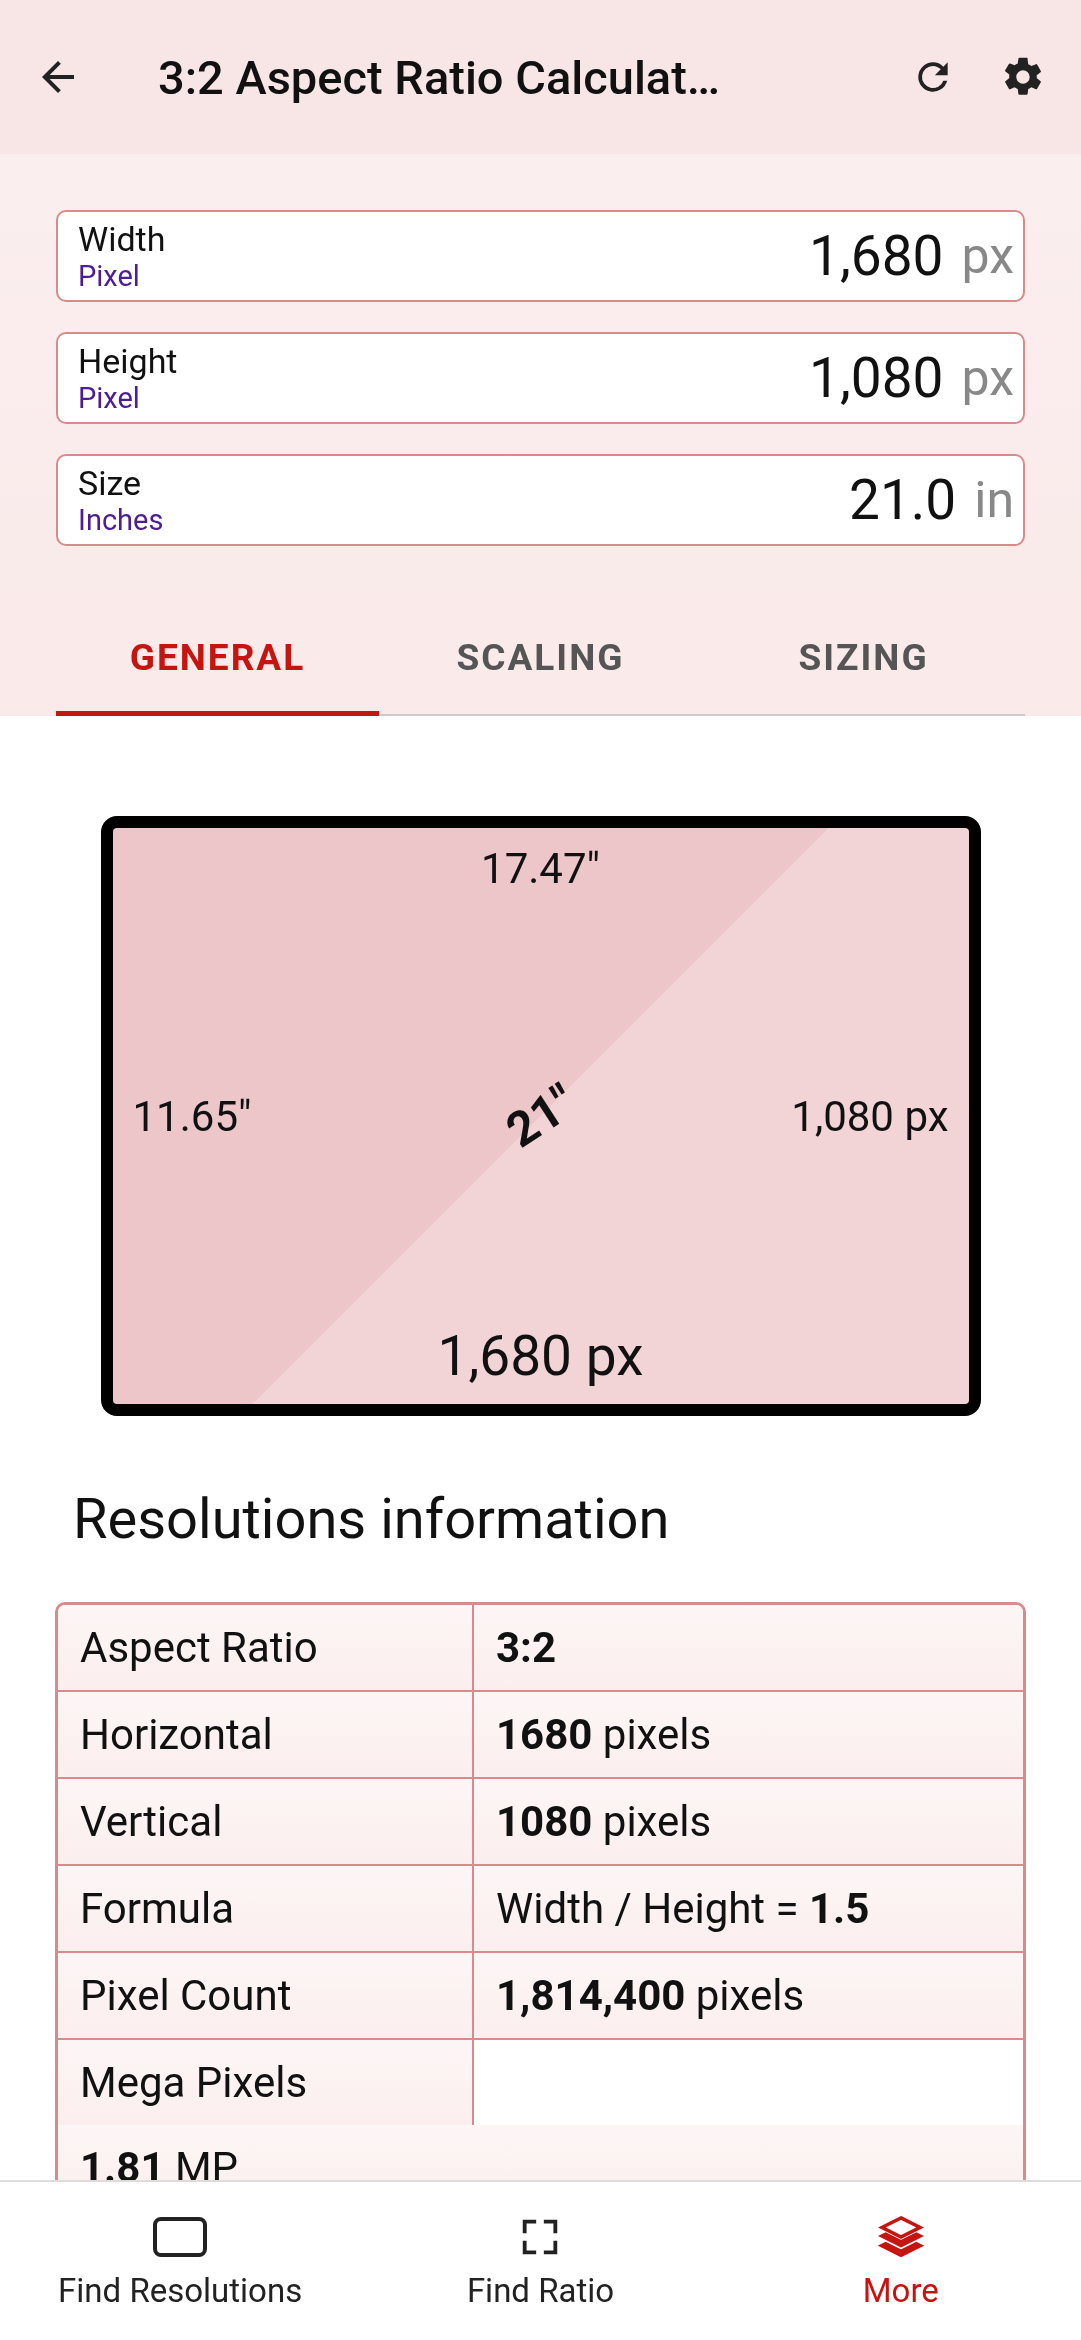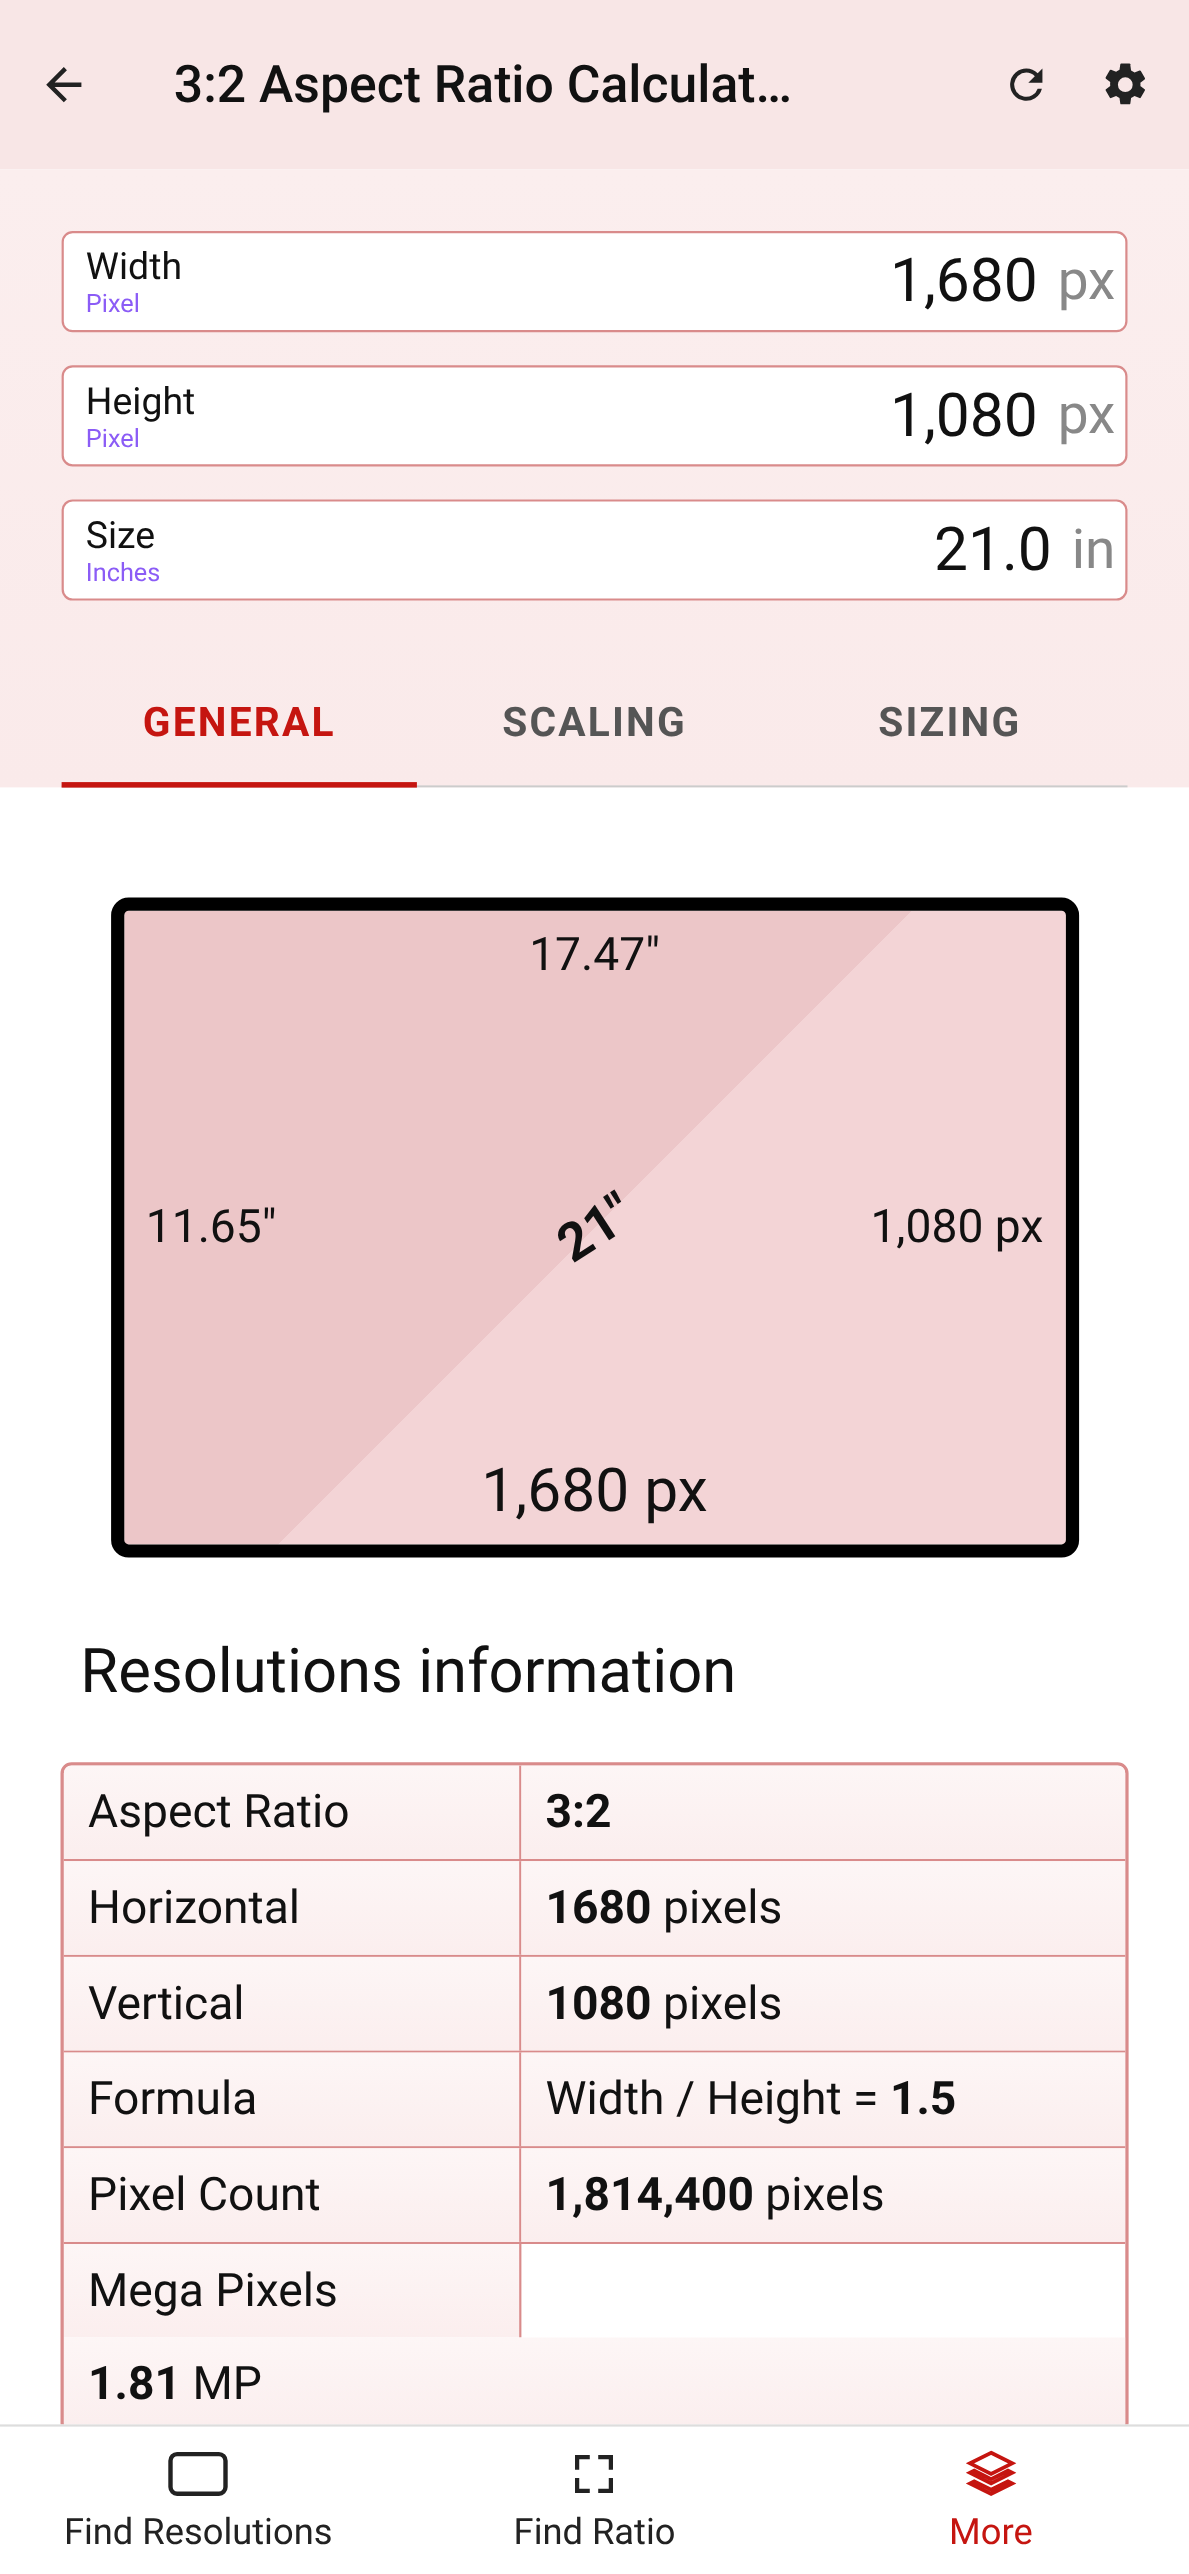--- a/index.html
+++ b/index.html
@@ -35,21 +35,21 @@
   border: 2px solid #d98b8b;
   border-radius: 10px;
   padding: 10px 9px 10px 20px;
   margin-bottom: 30px;
   display:flex;
   align-items:center;
   height: 92px;
 }
 .field-labels { display:flex; flex-direction:column; }
 .field-label { font-size: 34px; color:#111; font-weight:400; }
-.field-sublabel { font-size: 23px; color:#8b5cf6; }
+.field-sublabel { font-size: 29px; color:#4c1d95; }
 .field-value { flex:1; text-align:right; font-size: 55px; color:#111; font-weight:400; }
 .field-unit { font-size: 50px; color:#888; margin-left: 18px; }
 
 
 .tabs { display:flex; border-bottom: 2px solid #ccc; margin-top: 55px; }
 .tab { flex:1; text-align:center; font-size: 37px; font-weight:700; color:#555; padding: 35px 0; letter-spacing: 2px; cursor:pointer; }
 .tab.active { color:#c51510; position:relative; }
 .tab.active::after { content:""; position:absolute; bottom:-2px; left:0; width:100%; height:5px; background:#c51510; }
 
 
@@ -98,21 +98,21 @@
   font-size: 42px;
   color:#111;
   background: linear-gradient(#fdf6f6, #fbeeee);
 }
 .info-cell-value .bold { font-weight:700; }
 
 
 .bottom-nav {
   position:absolute;
   bottom:0; left:0; right:0;
-  height: 136px;
+  height: 160px;
   background:#fff;
   border-top: 2px solid #ddd;
   display:flex;
 }
 .nav-item { flex:1; display:flex; flex-direction:column; align-items:center; justify-content:center; gap:10px; cursor:pointer; color:#222; }
 .nav-item.active { color:#c51510; }
 .nav-label { font-size: 33px; }
 .nav-icon { height: 48px; display:flex; align-items:center; justify-content:center; }
 </style>
 </head>

